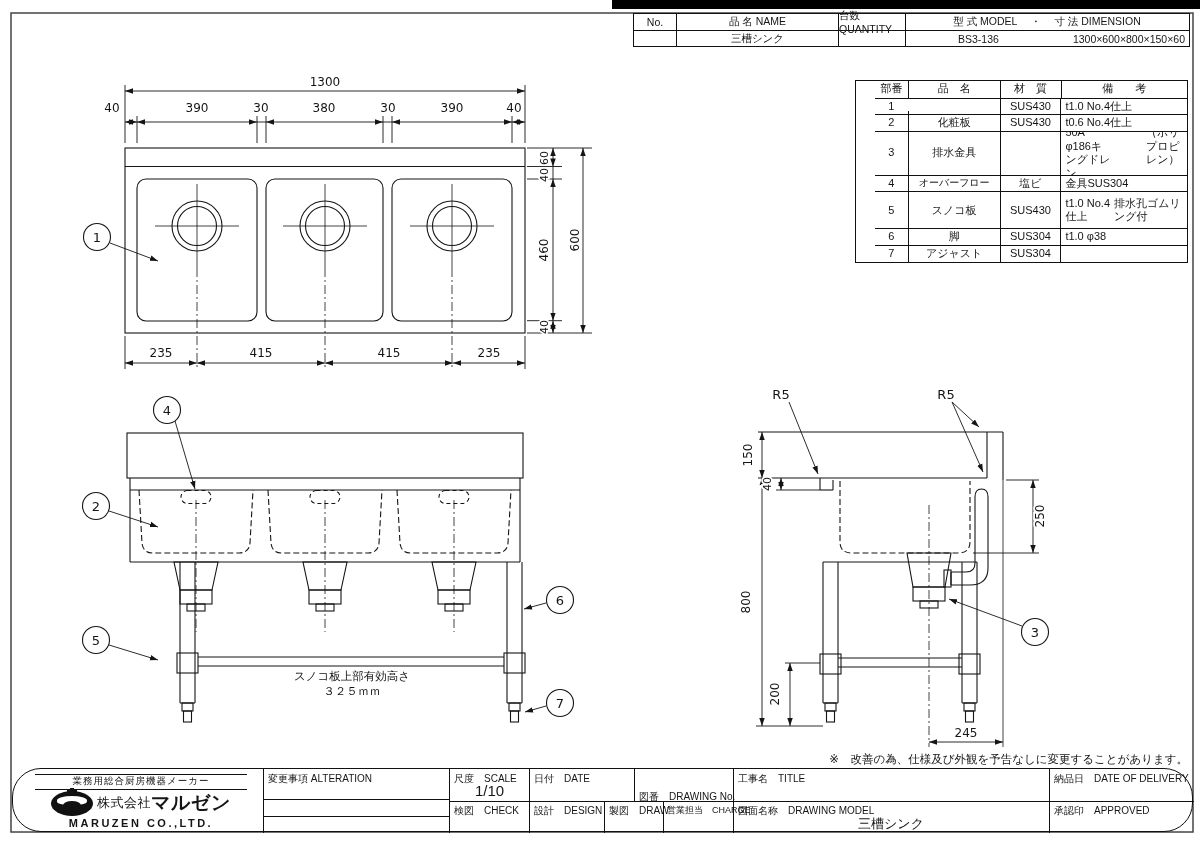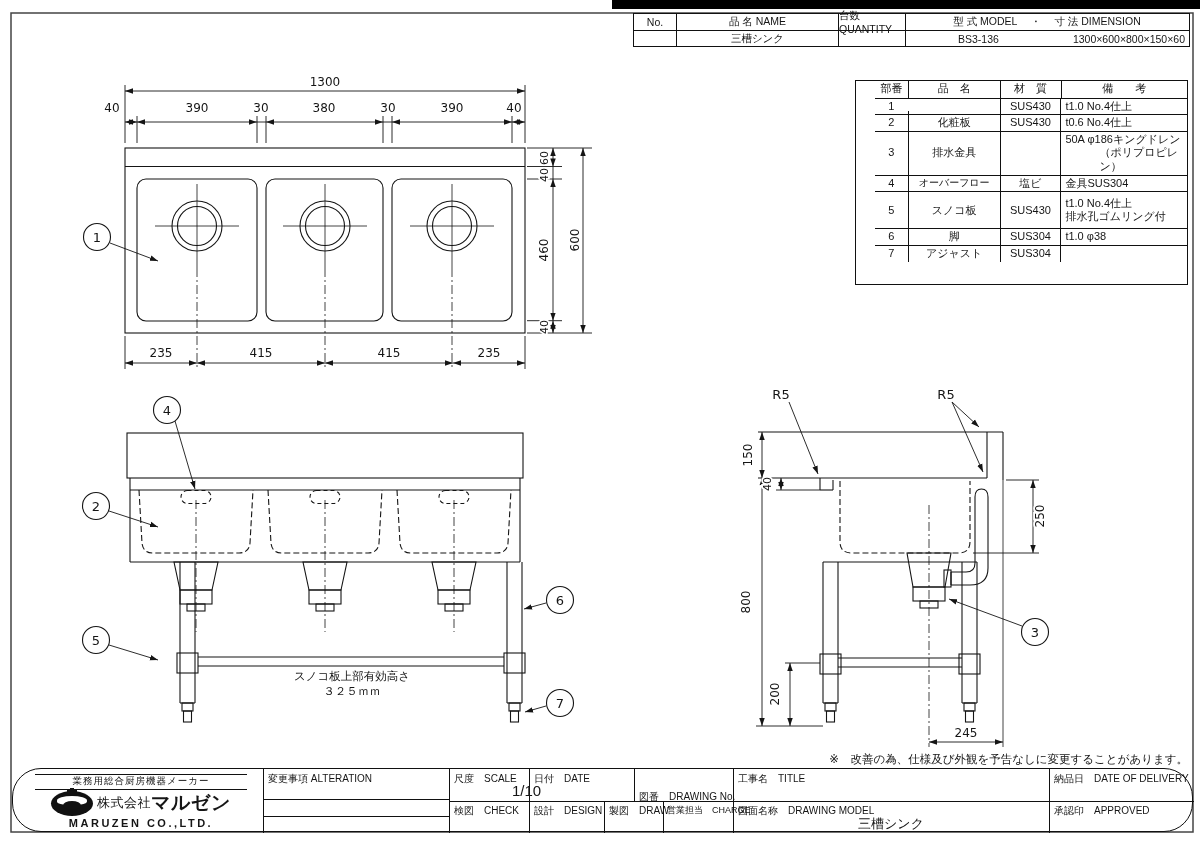--- a/index.html
+++ b/index.html
@@ -11,30 +11,30 @@
   
   #topbar{left:612px;top:0;width:588px;height:9px;background:#000;}
   
   #hdrtbl{left:633px;top:13px;width:557px;height:34px;border:1.4px solid #111;font-size:10.5px;}
   .ht-row{display:flex;height:16px;align-items:flex-end;}
   .ht-row.top{border-bottom:1px solid #111;}
   .ht-c{display:flex;align-items:center;justify-content:center;height:100%;box-sizing:border-box;}
   .ht-c.bl{border-left:1px solid #111;}
   .w-no{width:42px;} .w-name{width:162px;} .w-qty{width:67px;} .w-md{width:283px;}
   
-  #parts{left:855px;top:80px;width:333px;height:205px;border:1.4px solid #111;font-size:11px;padding-left:19px;}
+  #parts{left:855px;top:80px;width:333px;height:183px;border:1.4px solid #111;font-size:11px;padding-left:19px;}
   .pt-row{display:flex;border-top:1px solid #111;box-sizing:border-box;}
   .pt-row.first{border-top:none;}
   .pt-c{border-left:1px solid #111;display:flex;align-items:center;justify-content:center;
         box-sizing:border-box;overflow:hidden;line-height:1.25;}
   .pt-c.nb{border-left:none;}
   .pt-c.rem{justify-content:flex-start;padding-left:4px;}
   .c-no{width:35px;} .c-nm{width:98px;} .c-mt{width:65px;} .c-rm{width:135px;}
   .h17{height:16.6px;} .h44{height:44px;} .h37{height:37px;}
-  .rm2{display:flex;flex-direction:column;justify-content:center;width:100%;}
+  .rm2{display:flex;justify-content:center;width:100%;}
   .rm2 .ind{padding-left:34px;}
   
   #tblock{left:12px;top:768px;width:1181px;height:64px;border-left:1.4px solid #111;
           border-right:1.4px solid #111;border-bottom:1.4px solid #111;border-top:1px solid #111;
           font-size:10px;border-radius:29px;}
   .tb-line{position:absolute;background:#111;}
   .tb-label{position:absolute;font-size:10px;white-space:nowrap;}
   .tb-big{position:absolute;font-size:15px;}
   .tb-mid{position:absolute;font-size:13px;}
   
@@ -425,21 +425,21 @@
     <div class="tb-line" style="left:516px;top:0;width:1px;height:32px;"></div>
     <div class="tb-line" style="left:621px;top:0;width:1px;height:32px;"></div>
     <div class="tb-line" style="left:516px;top:32px;width:1px;height:32px;"></div>
     <div class="tb-line" style="left:591px;top:32px;width:1px;height:32px;"></div>
     <div class="tb-line" style="left:650px;top:32px;width:1px;height:32px;"></div>
     <div class="tb-line" style="left:720px;top:0;width:1px;height:64px;"></div>
     <div class="tb-line" style="left:1036px;top:0;width:1px;height:64px;"></div>
 
     <div class="tb-label" style="left:255px;top:3px;">変更事項 ALTERATION</div>
     <div class="tb-label" style="left:441px;top:3px;">尺度　SCALE</div>
-    <div class="tb-big" style="left:462px;top:13px;margin-left:37px;">1/10</div>
+    <div class="tb-big" style="left:462px;top:13px;">1/10</div>
     <div class="tb-label" style="left:521px;top:3px;">日付　DATE</div>
     <div class="tb-label" style="left:626px;top:21px;">図番　DRAWING No.</div>
     <div class="tb-label" style="left:725px;top:3px;">工事名　TITLE</div>
     <div class="tb-label" style="left:1041px;top:3px;">納品日　DATE OF DELIVERY</div>
     <div class="tb-label" style="left:441px;top:35px;">検図　CHECK</div>
     <div class="tb-label" style="left:521px;top:35px;">設計　DESIGN</div>
     <div class="tb-label" style="left:596px;top:35px;">製図　DRAW</div>
     <div class="tb-label" style="left:654px;top:35px;font-size:9px;">営業担当　CHARGE</div>
     <div class="tb-label" style="left:725px;top:35px;">図面名称　DRAWING MODEL</div>
     <div class="tb-mid" style="left:720px;top:46px;width:316px;text-align:center;">三槽シンク</div>

